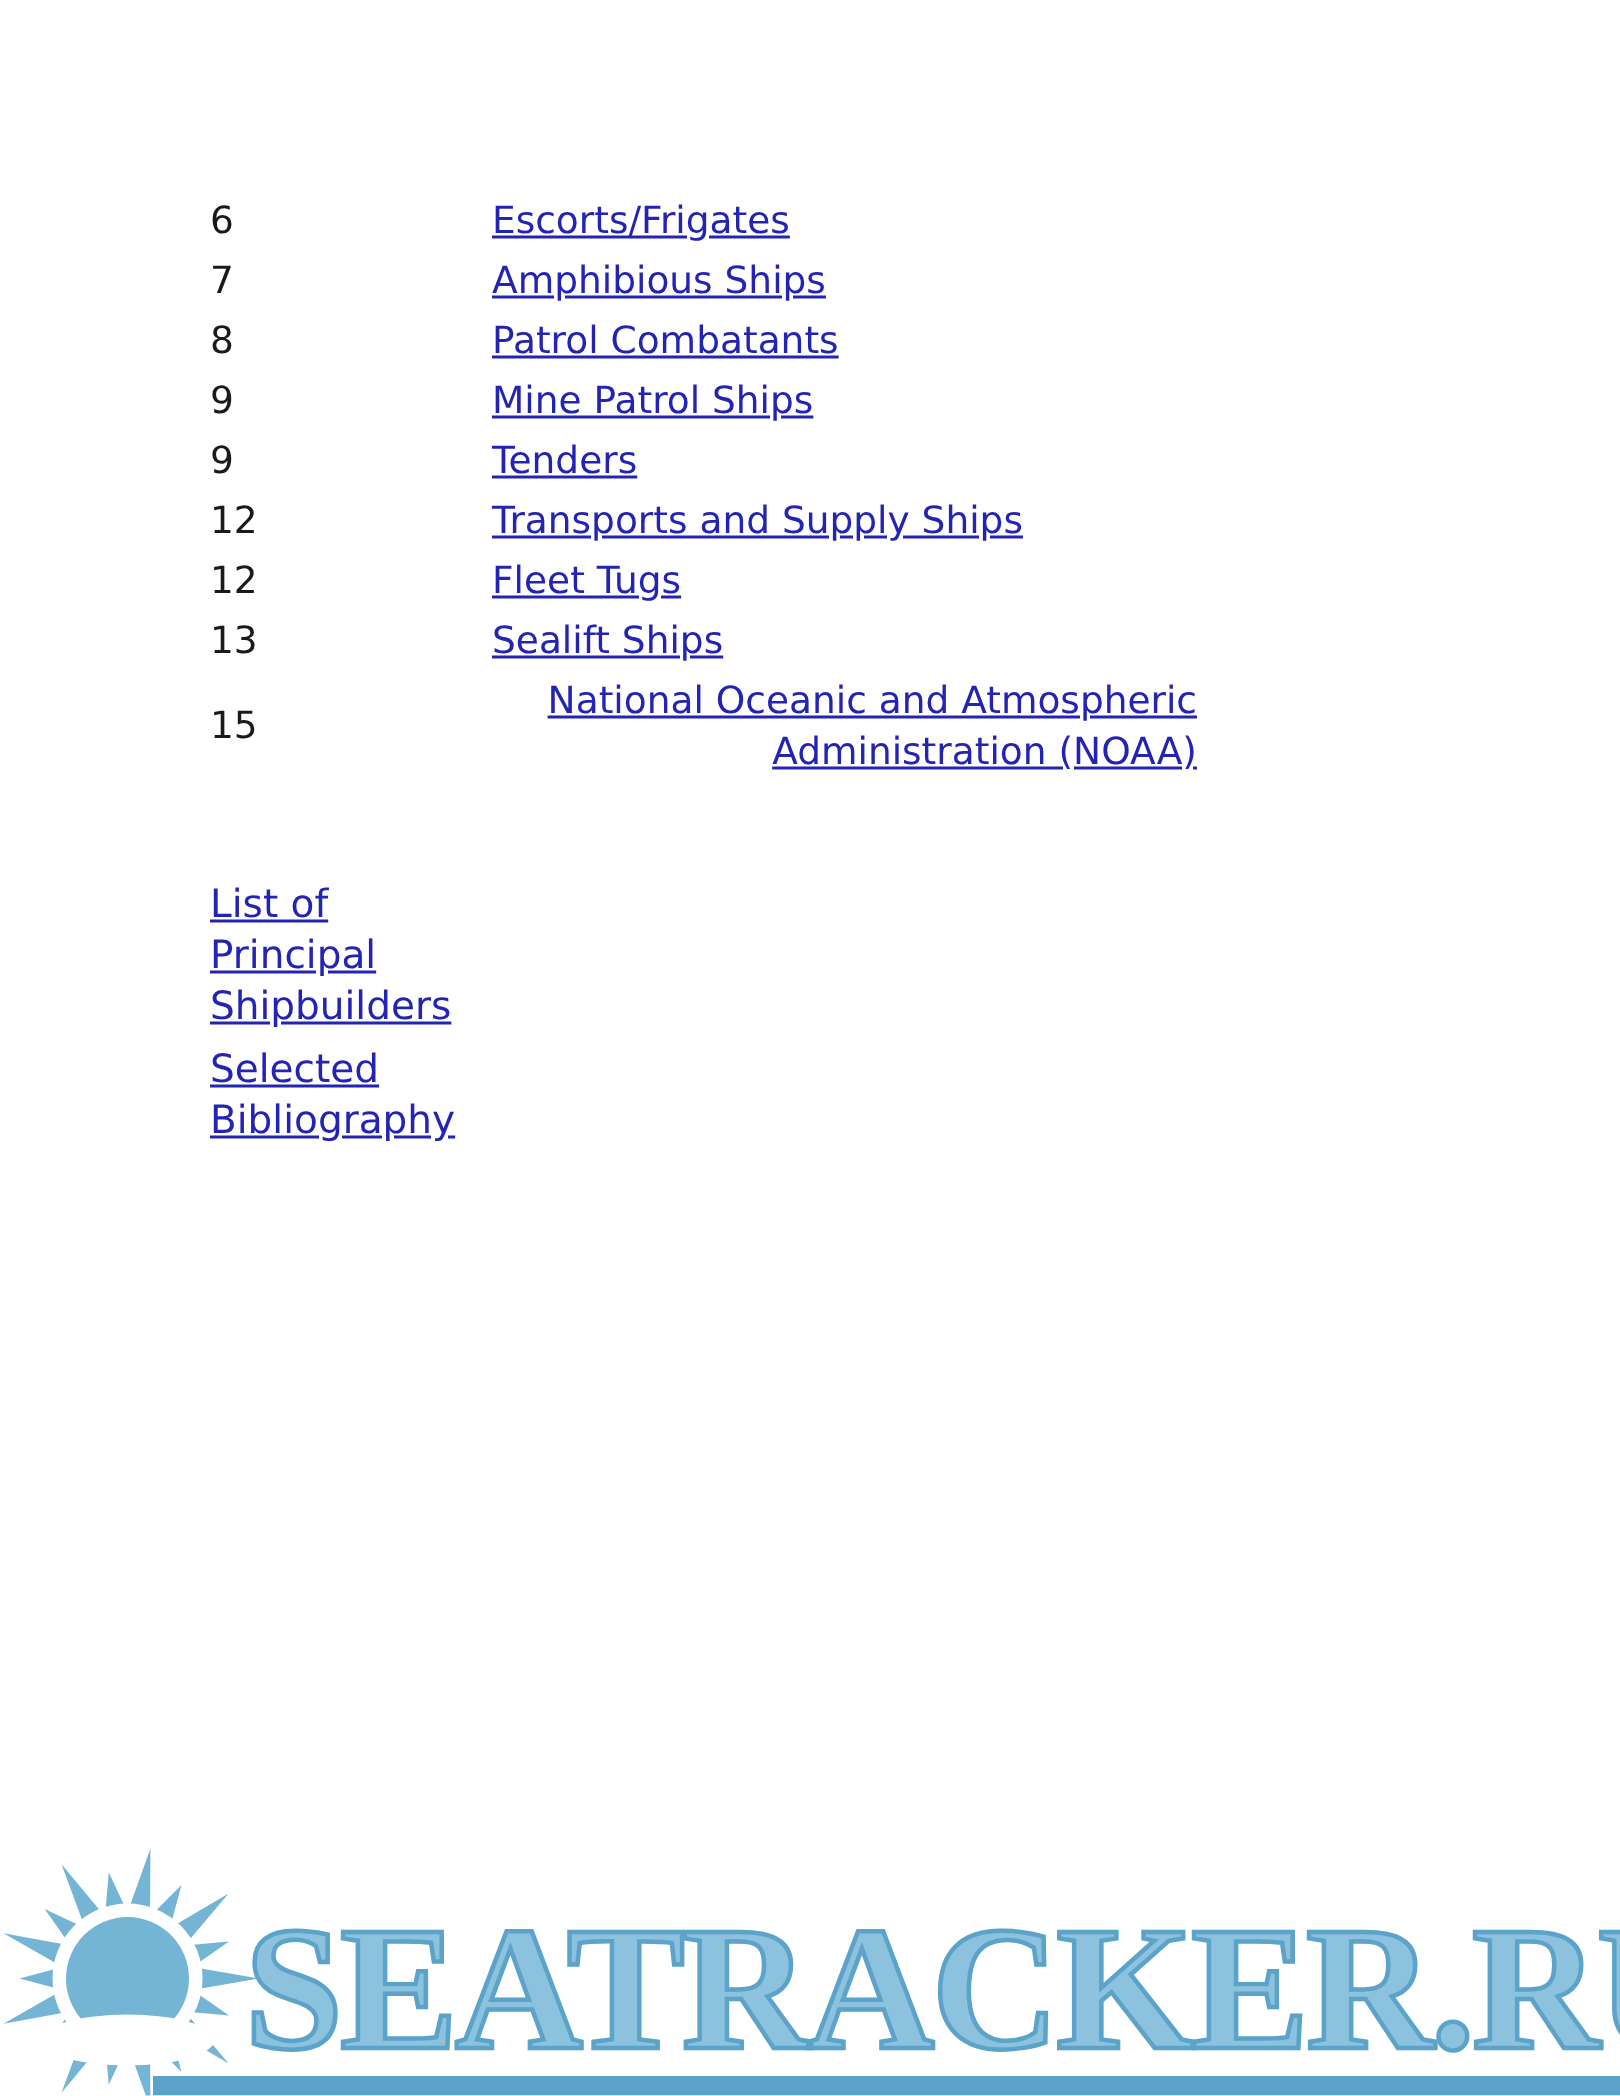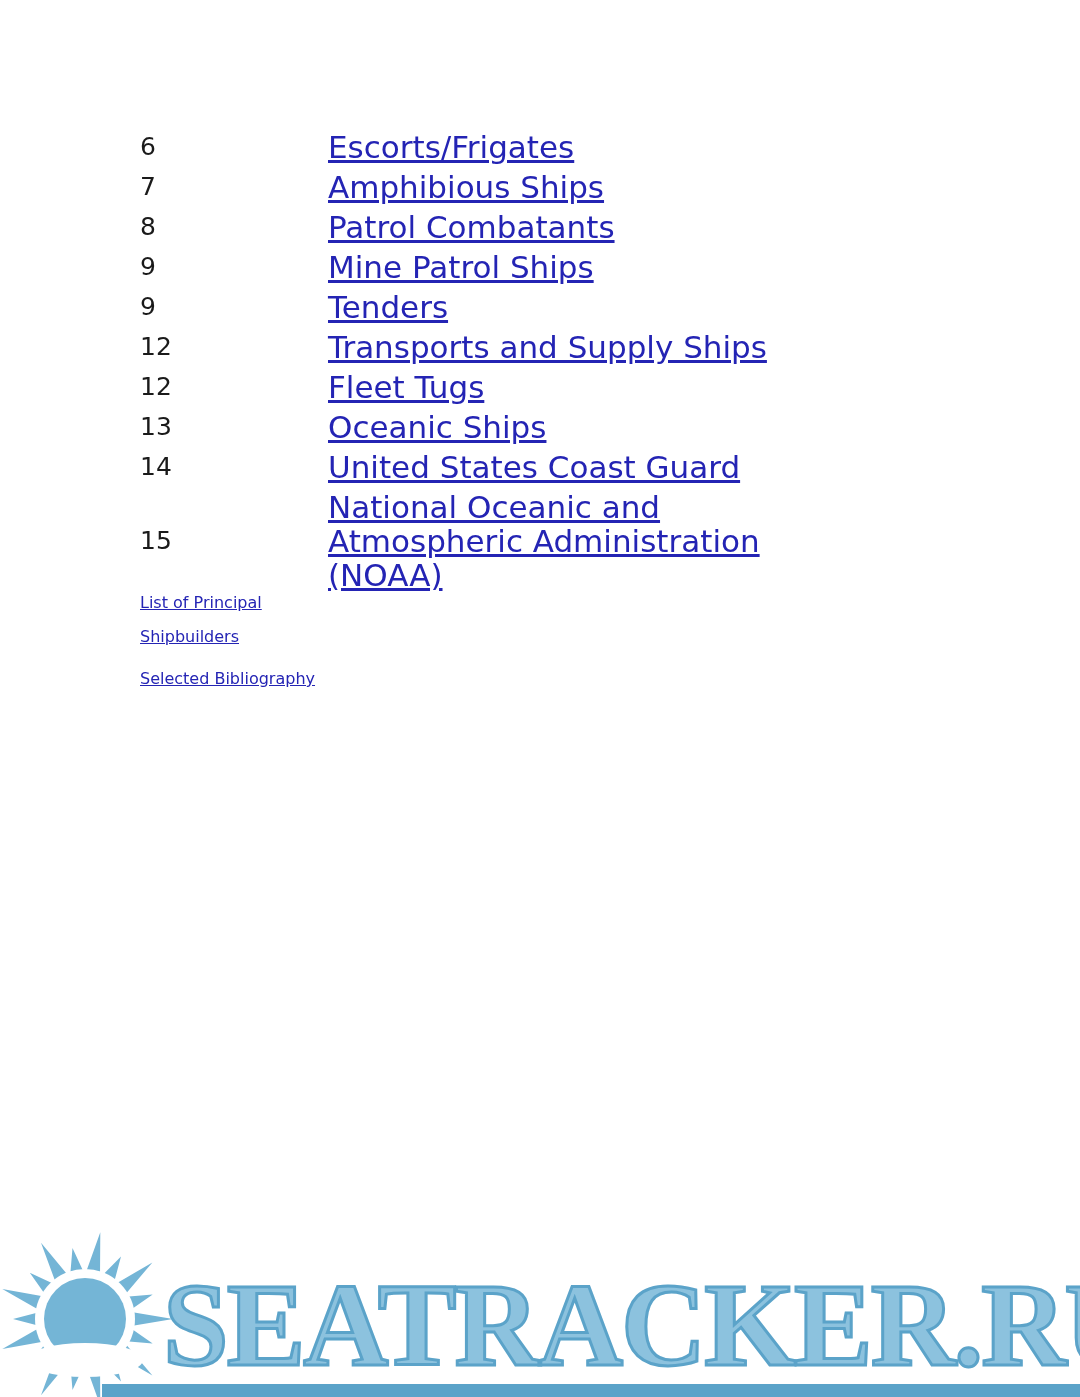--- a/index.html
+++ b/index.html
@@ -25,39 +25,40 @@
     margin-bottom: 6px;
   }
   .toc-row.multiline .toc-num { align-self: center; }
   .toc-num {
     flex: 0 0 188px;
     font-size: 25px;
     line-height: 34px;
     color: var(--number, #1a1a1a);
   }
   .toc-link {
-    font-size: 31px;
+    font-size: 25px;
     line-height: 34px;
     color: var(--link, #2424b4);
     text-decoration: underline;
     max-width: 470px;
     display: inline-block;
     cursor: pointer;
+    text-align: right;
   }
 
   
   .extra-links {
     position: absolute;
     left: 140px;
     top: 586px;
     width: 180px;
   }
   .extra-link {
     display: block;
-    font-size: 16px;
+    font-size: 26px;
     line-height: 34px;
     color: var(--link, #2424b4);
     text-decoration: underline;
     margin-bottom: 8px;
     cursor: pointer;
   }
 
   
   .watermark {
     position: absolute;
@@ -125,25 +126,21 @@
   <div class="toc-row">
     <span class="toc-num">12</span>
     <a href="#" class="toc-link">Transports and Supply Ships</a>
   </div>
   <div class="toc-row">
     <span class="toc-num">12</span>
     <a href="#" class="toc-link">Fleet Tugs</a>
   </div>
   <div class="toc-row">
     <span class="toc-num">13</span>
-    <a href="#" class="toc-link">Oceanic Ships</a>
-  </div>
-  <div class="toc-row">
-    <span class="toc-num">14</span>
-    <a href="#" class="toc-link">United States Coast Guard</a>
+    <a href="#" class="toc-link">Sealift Ships</a>
   </div>
   <div class="toc-row multiline">
     <span class="toc-num">15</span>
     <a href="#" class="toc-link">National Oceanic and Atmospheric Administration (NOAA)</a>
   </div>
 </div>
 
 <div class="extra-links">
   <a href="#" class="extra-link">List of Principal Shipbuilders</a>
   <a href="#" class="extra-link">Selected Bibliography</a>

